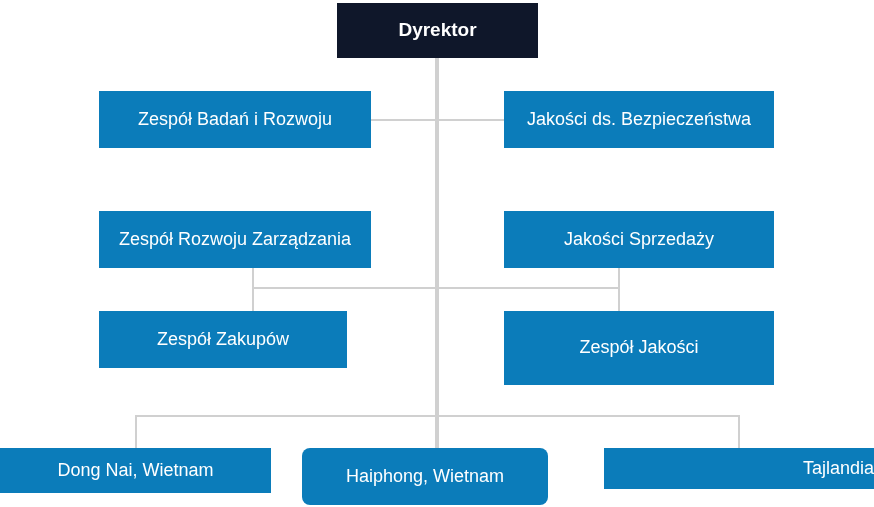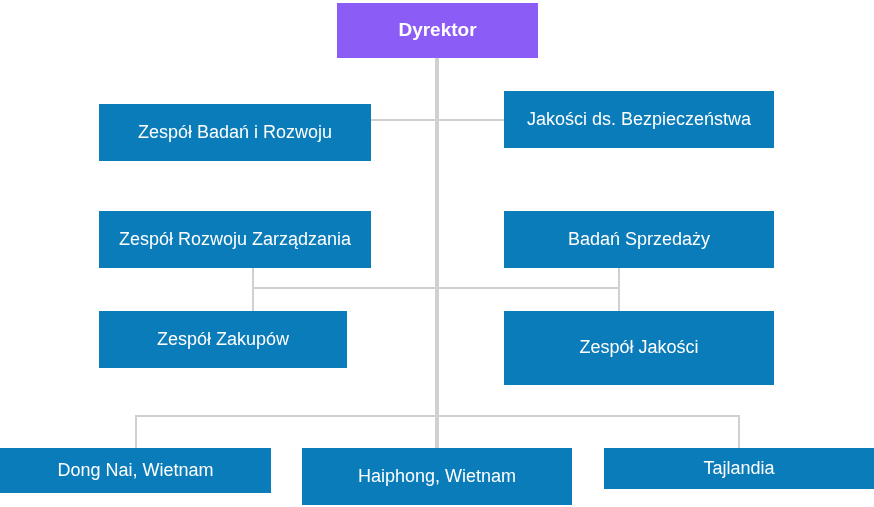--- a/index.html
+++ b/index.html
@@ -37,37 +37,37 @@
     z-index: 2;
     display: flex;
     align-items: center;
     justify-content: center;
     text-align: center;
     color: #ffffff;
     font-size: 18px;
     line-height: 1.2;
   }
   .node-root {
-    background: #8b5cf6;
+    background: #0f172a;
     font-weight: 700;
     font-size: 19px;
     left: 337px; top: 3px; width: 201px; height: 55px;
   }
   .node-team {
     background: #0b7cba;
   }
-  .t0 { left: 99px;  top: 104px;  width: 272px; height: 57px; text-align: center; }
+  .t0 { left: 99px;  top: 91px;  width: 272px; height: 57px; text-align: center; }
   .t1 { left: 504px; top: 91px;  width: 270px; height: 57px; }
   .t2 { left: 99px;  top: 211px; width: 272px; height: 57px; }
   .t3 { left: 504px; top: 211px; width: 270px; height: 57px; }
   .t4 { left: 99px;  top: 311px; width: 248px; height: 57px; }
   .t5 { left: 504px; top: 311px; width: 270px; height: 74px; }
   .loc0 { left: 0;     top: 448px; width: 271px; height: 45px; }
-  .loc1 { left: 302px; top: 448px; width: 270px; height: 57px; }
-  .loc2 { left: 604px; top: 448px; width: 270px; height: 41px; }
+  .loc1 { left: 302px; top: 448px; width: 246px; height: 57px; border-radius: 8px; }
+  .loc2 { left: 604px; top: 448px; width: 270px; height: 41px; justify-content: flex-end; }
 </style>
 </head>
 <body>
 
 <div class="chart">
 
   <div class="line line-center-v"></div>
   <div class="line line-l2-h"></div>
   <div class="line line-l34-h"></div>
   <div class="line line-l34-left-v"></div>
@@ -83,21 +83,21 @@
   <div class="node node-team t0">
     <span>Zespół Badań i Rozwoju</span>
   </div>
   <div class="node node-team t1">
     <span>Jakości ds. Bezpieczeństwa</span>
   </div>
   <div class="node node-team t2">
     <span>Zespół Rozwoju Zarządzania</span>
   </div>
   <div class="node node-team t3">
-    <span>Badań Sprzedaży</span>
+    <span>Jakości Sprzedaży</span>
   </div>
   <div class="node node-team t4">
     <span>Zespół Zakupów</span>
   </div>
   <div class="node node-team t5">
     <span>Zespół Jakości</span>
   </div>
 
   <div class="node node-team loc0">
     <span>Dong Nai, Wietnam</span>

